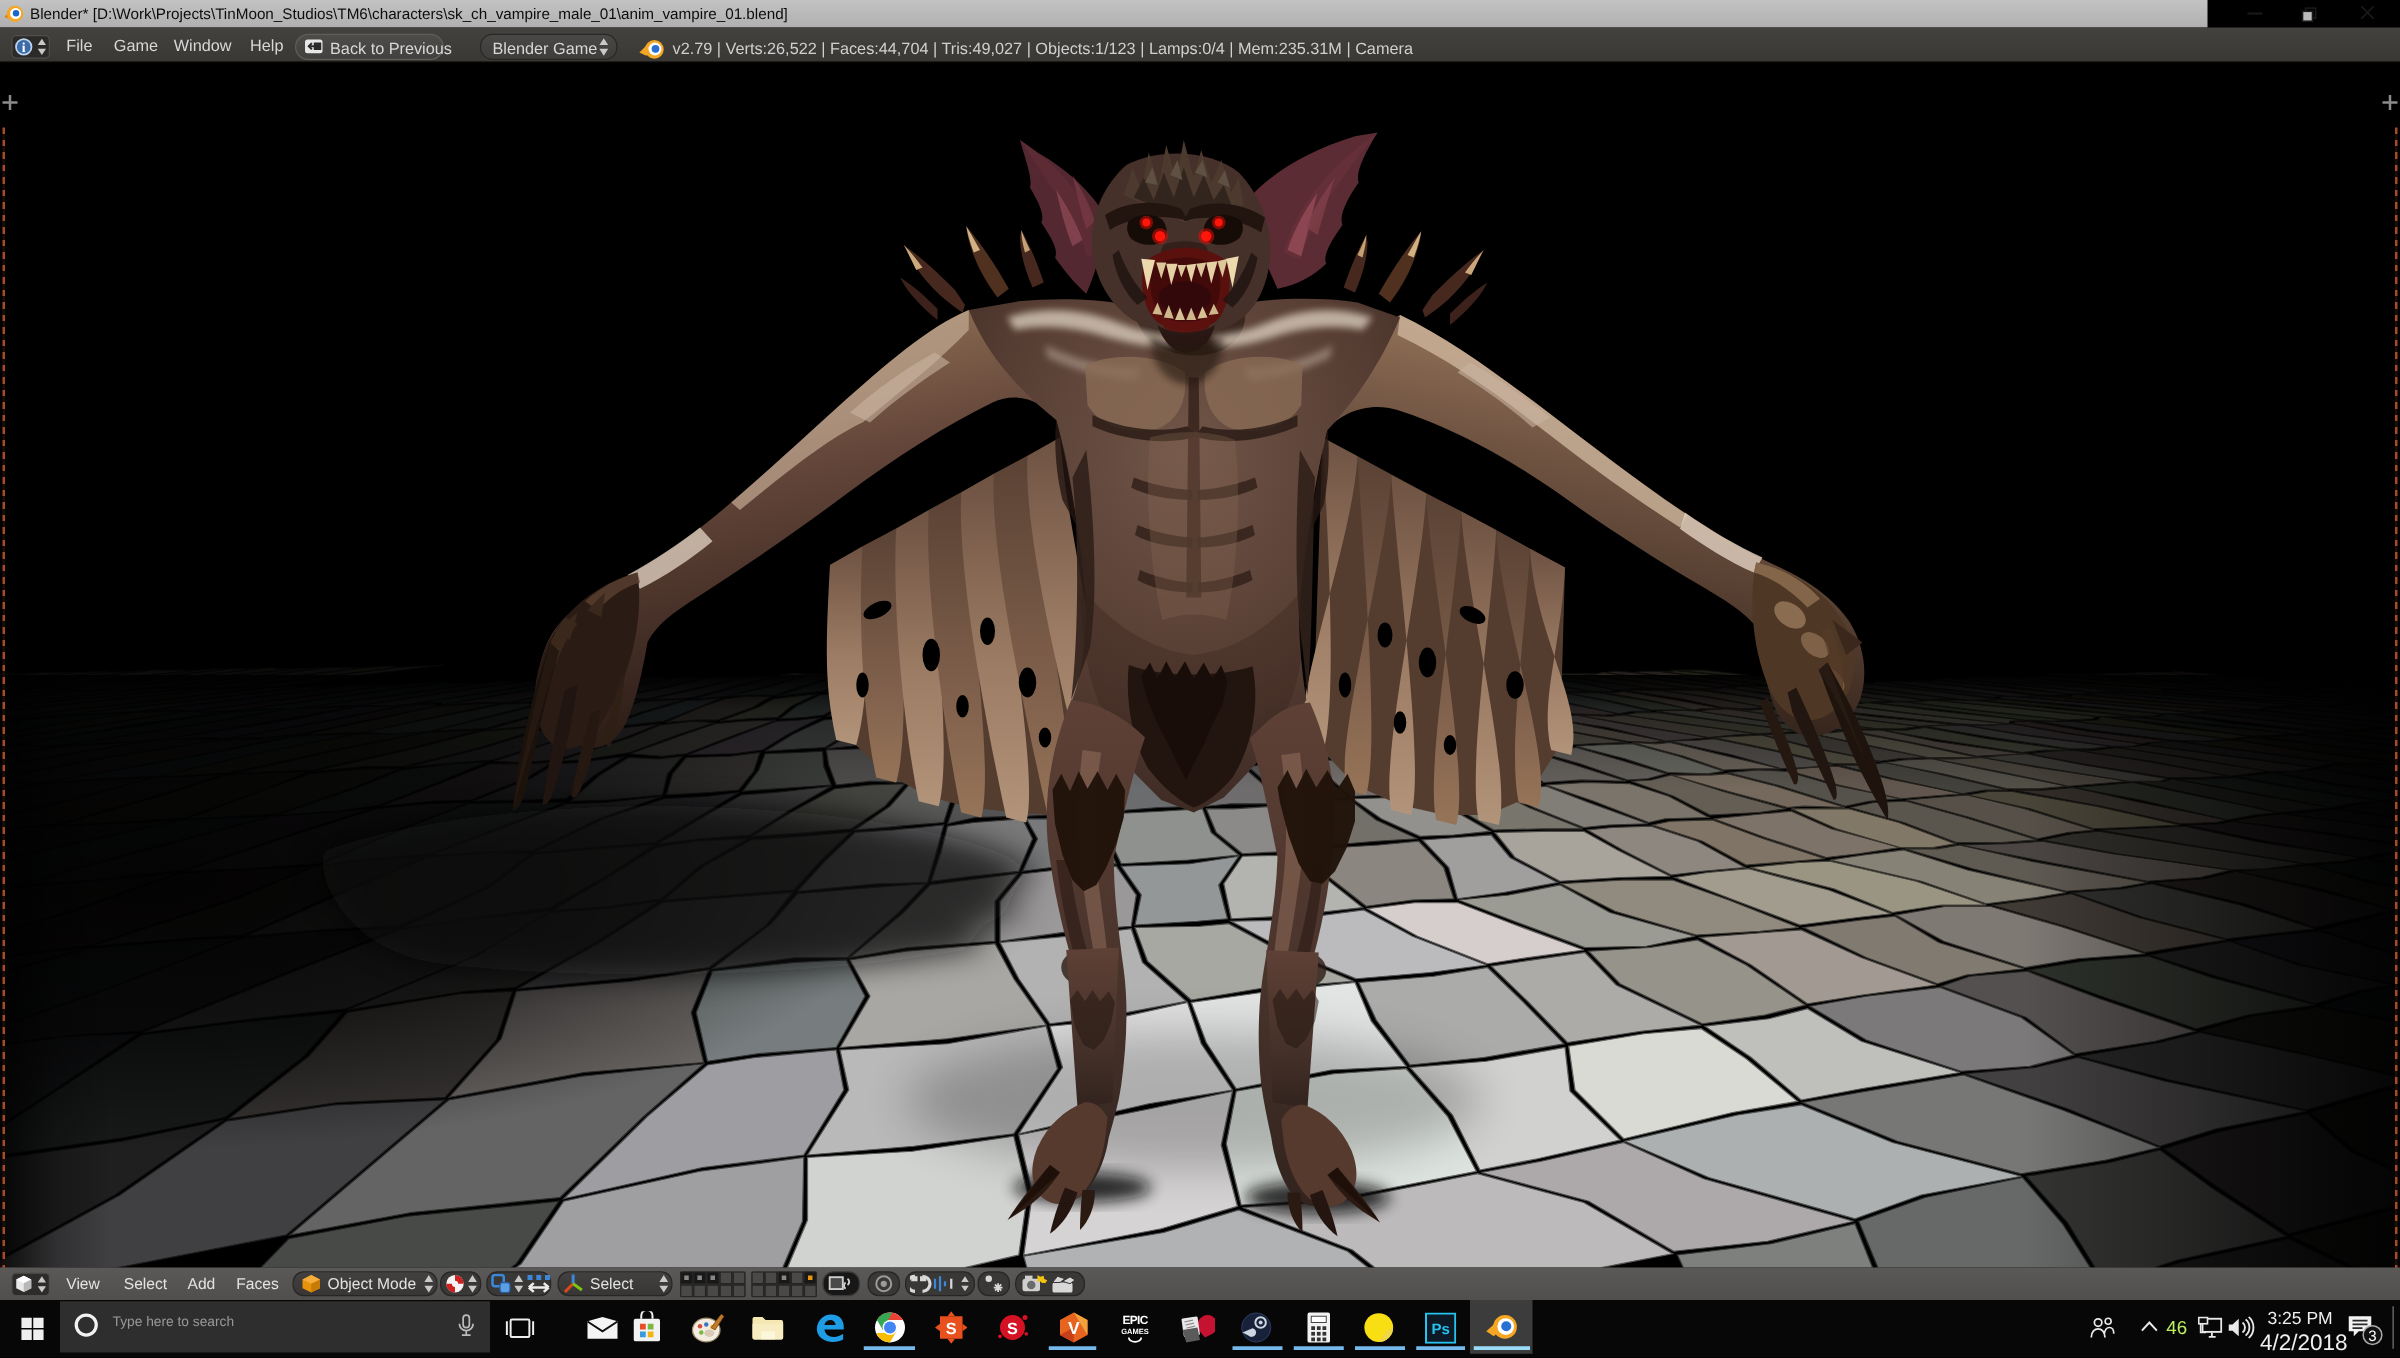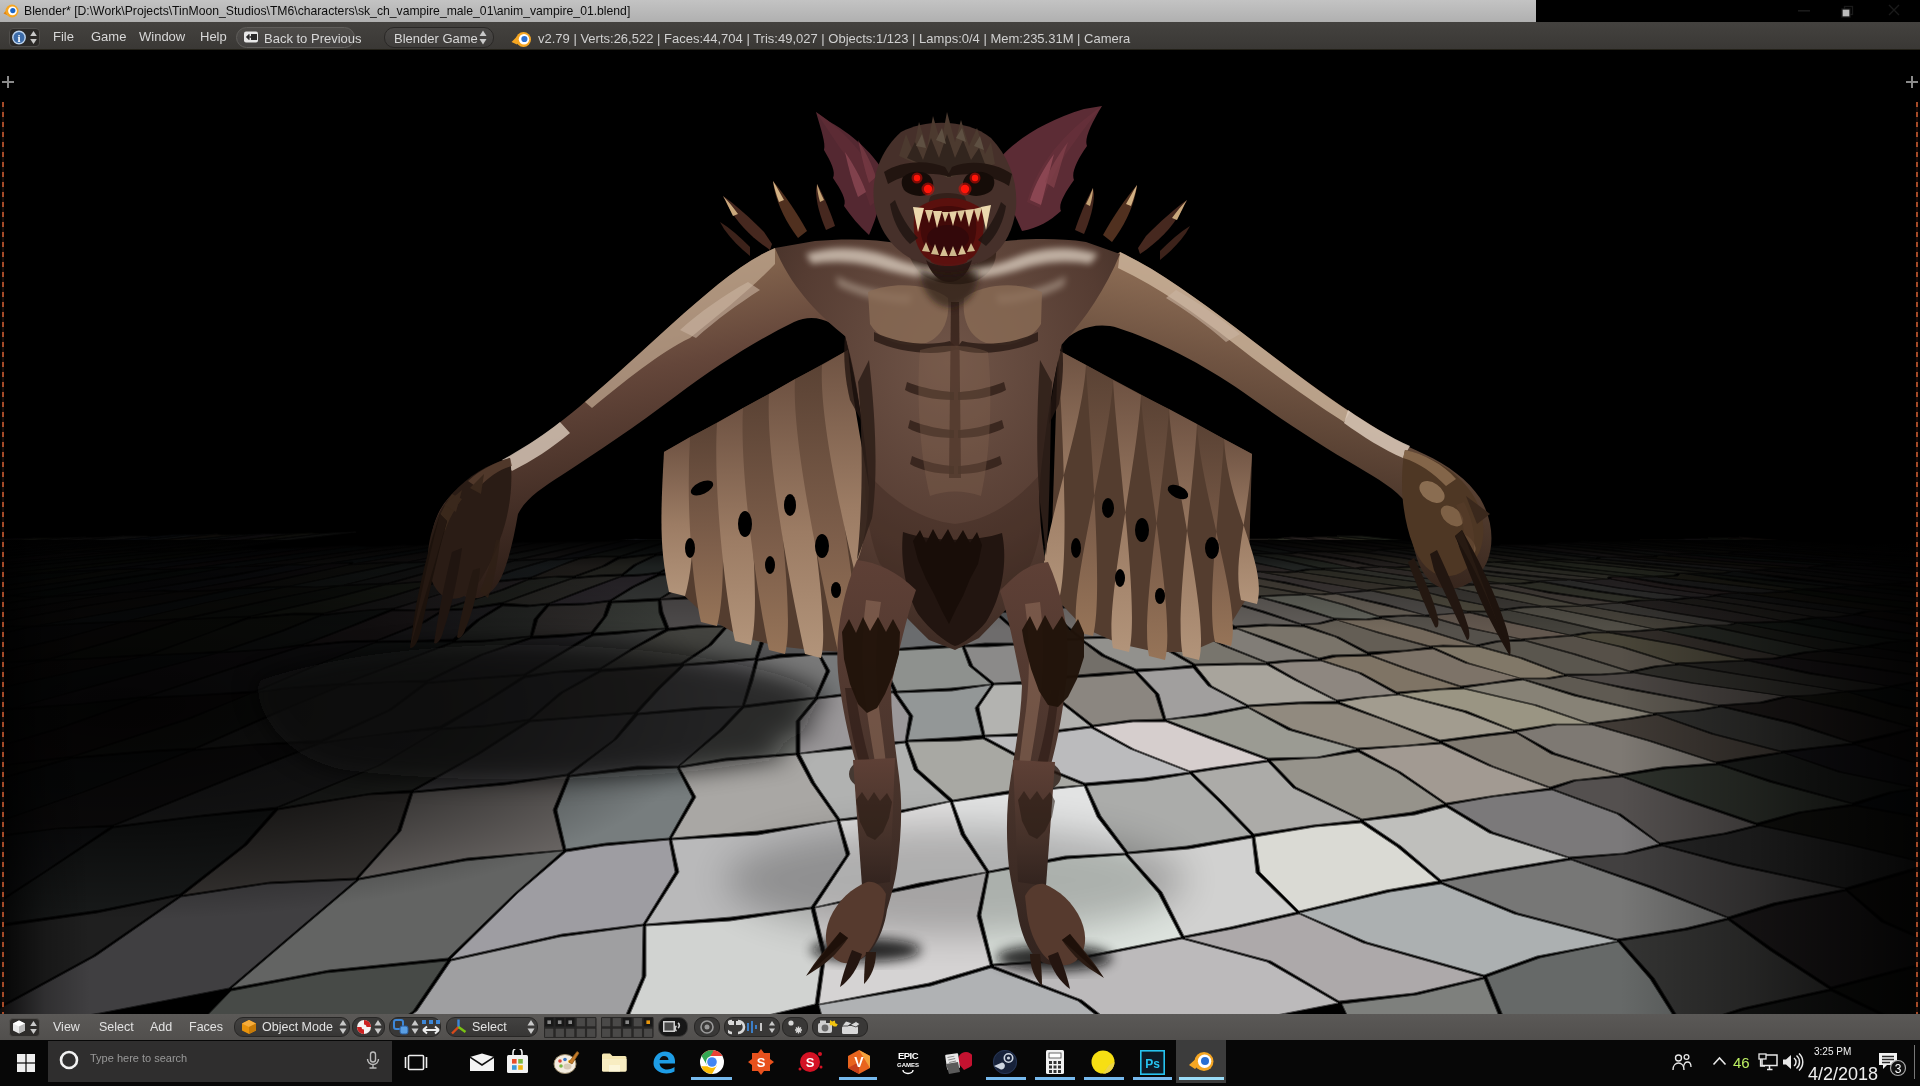--- a/index.html
+++ b/index.html
@@ -1,17 +1,17 @@
 <!DOCTYPE html>
 <html><head><meta charset="utf-8">
 <style>
 html,body{margin:0;padding:0;width:1920px;height:1086px;overflow:hidden;background:#000;font-family:"Liberation Sans",sans-serif;}
 *{box-sizing:border-box;}
 .abs{position:absolute;}
-#titlebar{position:absolute;left:0;top:0;width:1536px;height:22px;background:linear-gradient(#c3c3c3,#b0b0b0);color:#0d0d0d;font-size:12.2px;}
+#titlebar{position:absolute;left:0;top:0;width:1766px;height:22px;background:linear-gradient(#c3c3c3,#b0b0b0);color:#0d0d0d;font-size:12.2px;}
 #titletext{position:absolute;left:24px;top:3.5px;}
 #menubar{position:absolute;left:0;top:22px;width:1920px;height:28px;background:linear-gradient(#44423f,#3a3835);border-bottom:1px solid #232119;color:#d8d8d8;font-size:13px;}
 .mtxt{position:absolute;top:7px;}
 #viewport{position:absolute;left:0;top:50px;width:1920px;height:964px;background:#000;}
 #botbar{position:absolute;left:0;top:1014px;width:1920px;height:26px;background:linear-gradient(#5b5957,#514f4d);color:#e2e2e2;font-size:12.5px;}
 #taskbar{position:absolute;left:0;top:1040px;width:1920px;height:46px;background:#070707;}
 .ul{position:absolute;top:37px;height:3px;background:#76b9ed;}
 .btn{position:absolute;border-radius:4px;}
 </style></head>
 <body>
@@ -1063,21 +1063,21 @@
  <svg class="abs" style="left:1758px;top:13px" width="20" height="18" viewBox="0 0 20 18">
   <rect x="4" y="2" width="15" height="10.5" fill="none" stroke="#e8e8e8" stroke-width="1.5"></rect>
   <path d="M9 16.5 L14.5 16.5 M11.5 13 L11.5 16" stroke="#e8e8e8" stroke-width="1.5"></path>
   <rect x="1" y="1" width="7" height="5" fill="#0a0a0a" stroke="#e8e8e8" stroke-width="1.3"></rect>
   <path d="M2.5 6 L2.5 13 L7 13" fill="none" stroke="#e8e8e8" stroke-width="1.3"></path>
  </svg>
  <svg class="abs" style="left:1782px;top:13px" width="22" height="18" viewBox="0 0 22 18">
   <path d="M1 6.5 L4 6.5 L9 2 L9 16 L4 11.5 L1 11.5 Z" fill="#e8e8e8"></path>
   <path d="M12 5 a5 5 0 0 1 0 8 M14.5 2.5 a8.5 8.5 0 0 1 0 13 M17 0.5 a11.5 11.5 0 0 1 0 17" stroke="#e8e8e8" stroke-width="1.5" fill="none"></path>
  </svg>
- <span class="abs" style="left:1814px;top:6px;color:#f2f2f2;font-size:10px;opacity:0.99;">3:25 PM</span>
+ <span class="abs" style="left:1814px;top:6px;color:#f2f2f2;font-size:14px;opacity:0.99;">3:25 PM</span>
  <span class="abs" style="left:1808px;top:24px;color:#f2f2f2;font-size:18px;opacity:0.99;">4/2/2018</span>
  <svg class="abs" style="left:1877px;top:11px" width="30" height="26" viewBox="0 0 30 26">
   <path d="M2 2 L20 2 L20 14 L10 14 L6 18 L6 14 L2 14 Z" fill="#f2f2f2"></path>
   <path d="M5 5.5 L17 5.5 M5 8.5 L17 8.5 M5 11.5 L13 11.5" stroke="#2a2a2a" stroke-width="1.3"></path>
   <circle cx="21" cy="17" r="7.5" fill="#111" stroke="#aaa" stroke-width="1.2"></circle>
   <text x="21" y="21.5" font-size="12" fill="#fff" text-anchor="middle">3</text>
  </svg>
  <div class="abs" style="left:1914px;top:5px;width:1px;height:34px;background:#777;"></div>
 </div>
 

